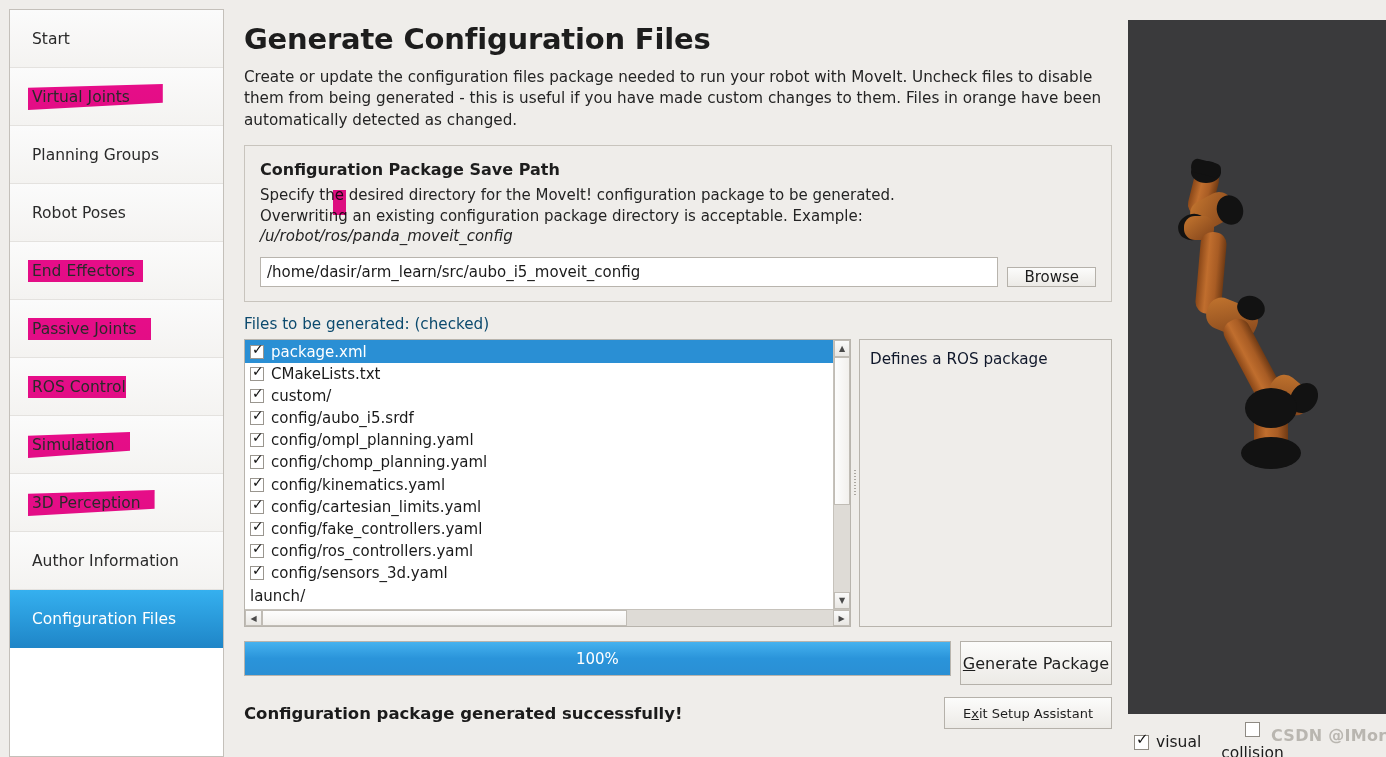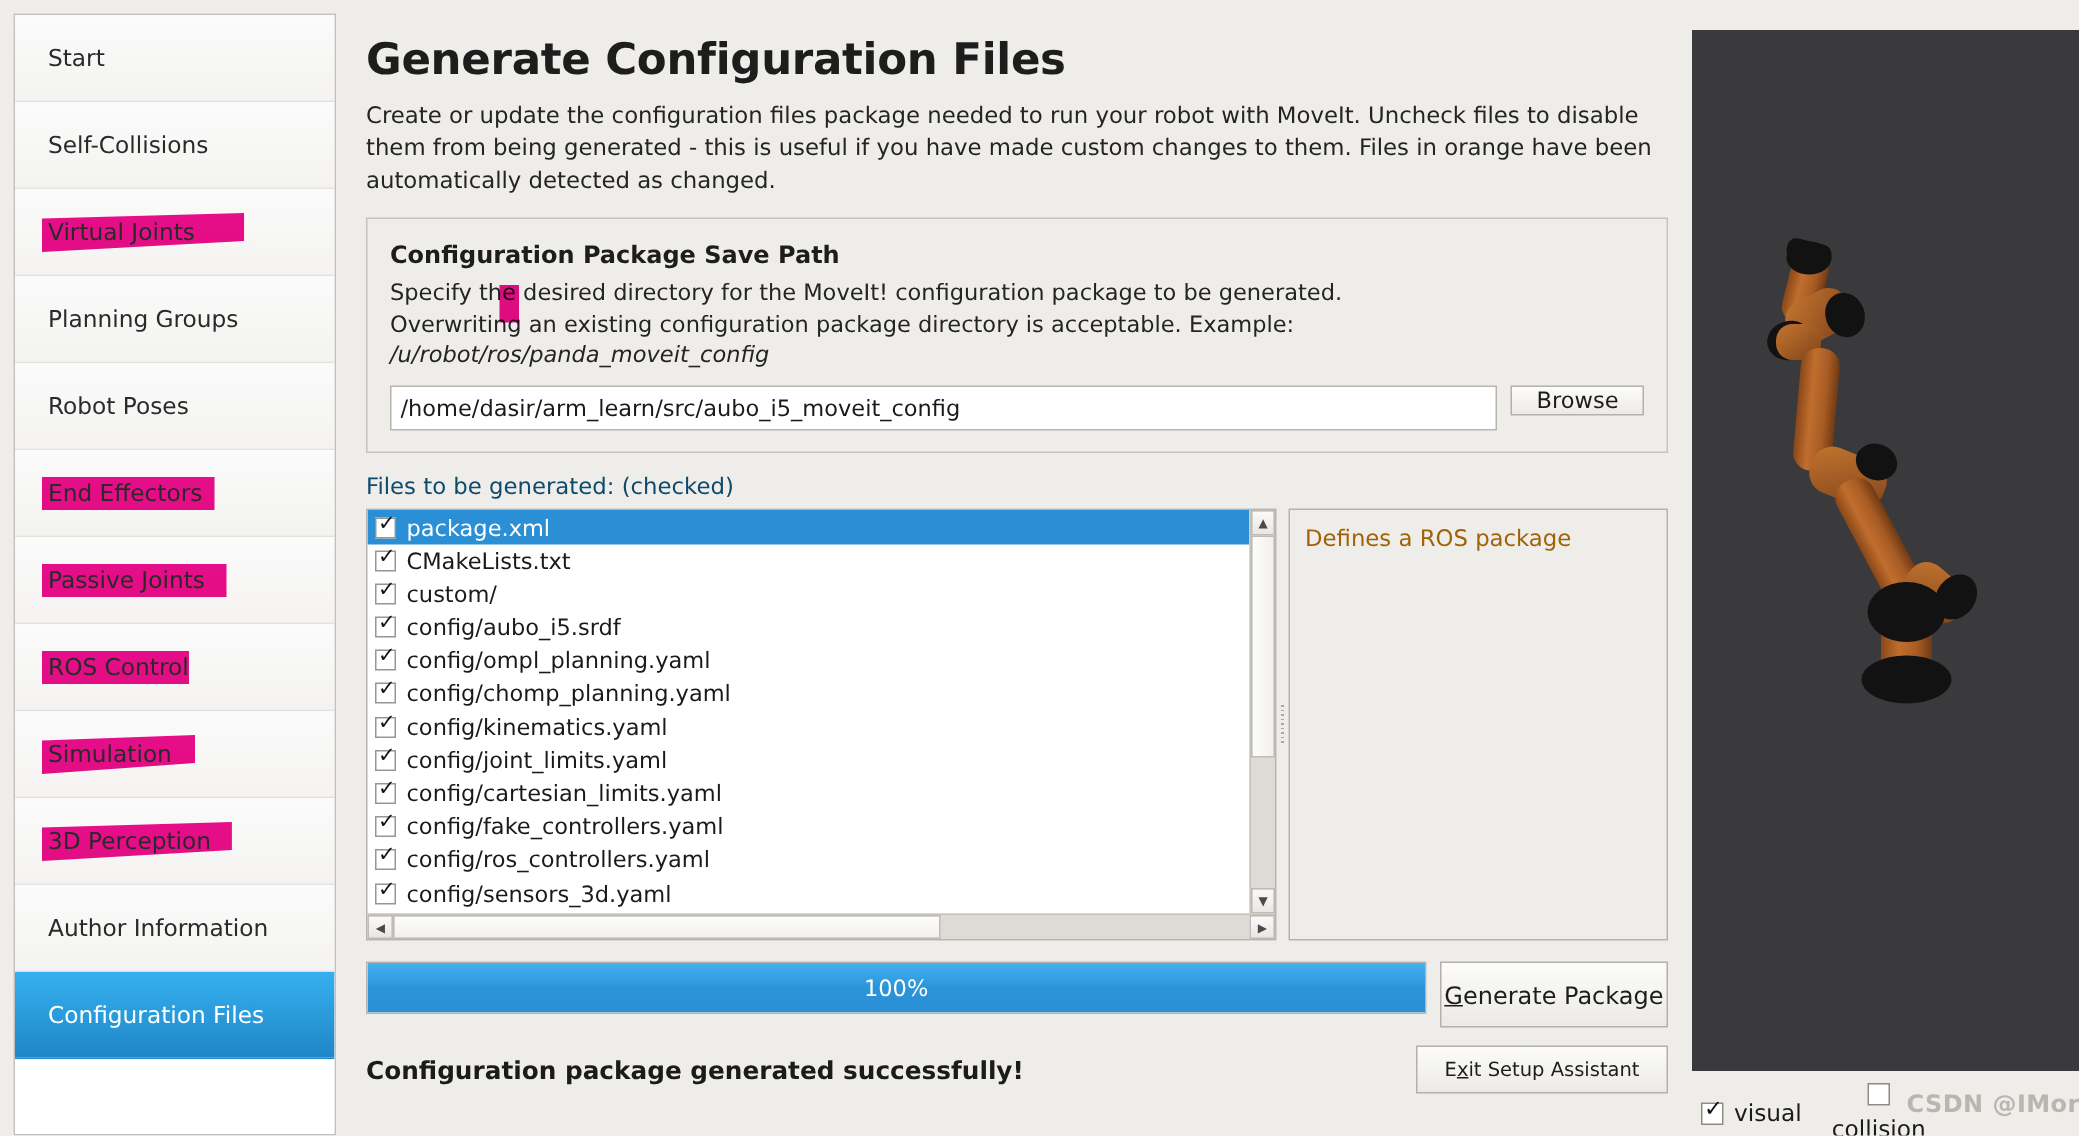--- a/index.html
+++ b/index.html
@@ -73,21 +73,21 @@
     background: #efedea;
     width: 868px;
     padding: 14px 15px 14px 15px;
     margin-bottom: 13px;
     position: relative;
   }
   .group-title { font-size: 16px; font-weight: bold; color: #1d1d1d; margin-bottom: 6px; }
   .group-desc { font-size: 15px; line-height: 1.36; color: #242424; margin-bottom: 11px; }
   .group-desc i { font-style: italic; }
 
-  .path-row { display: flex; gap: 9px; align-items: flex-start; }
+  .path-row { display: flex; gap: 9px; align-items: flex-end; }
   .path-input {
     flex: 1 1 auto;
     height: 30px;
     background: #ffffff;
     border: 1px solid #b8b4ad;
     font-size: 15px; color: #1a1a1a;
     padding: 0 6px;
     font-family: inherit;
     line-height: 30px;
     white-space: nowrap; overflow: hidden;
@@ -186,21 +186,21 @@
     width: 8px; flex: 0 0 8px;
     display: flex; align-items: center; justify-content: center;
   }
   .splitter-dots { width: 2px; height: 26px; background: repeating-linear-gradient(to bottom,#aaa6a0 0 1px, transparent 1px 3px); }
 
   .desc-pane {
     flex: 1 1 auto;
     border: 1px solid #b8b4ad;
     background: #efedea;
     padding: 10px 10px;
-    font-size: 15.2px; color: #a16207;
+    font-size: 15.2px; color: #0f172a;
   }
 
   .progress-row { display: flex; align-items: flex-start; gap: 9px; margin-top: 14px; width: 868px; }
   .progress {
     flex: 1 1 auto; height: 35px;
     border: 1px solid #b8b4ad;
     background: #ffffff;
     position: relative; overflow: hidden;
   }
   .progress-fill {
@@ -262,23 +262,20 @@
 <body>
 
 <div id="app">
 
   <div class="sidebar">
     <div id="nav-list">
         <div class="nav-item">
           <span class="nav-label">Start</span>
         </div>
         <div class="nav-item">
-          <span class="nav-label">Self-Collisions</span>
-        </div>
-        <div class="nav-item">
           <div class="hl" style="left: 18px; top: 16px; width: 134.8px; height: 26px; clip-path: polygon(0px 14%, 100% 0px, 100% 72%, 0px 100%);"></div>
           <span class="nav-label">Virtual Joints</span>
         </div>
         <div class="nav-item">
           <span class="nav-label">Planning Groups</span>
         </div>
         <div class="nav-item">
           <span class="nav-label">Robot Poses</span>
         </div>
         <div class="nav-item">
@@ -354,24 +351,20 @@
                 <span class="cb checked"></span>
                 <span>config/ompl_planning.yaml</span>
               </div>
               <div class="file-row">
                 <span class="cb checked"></span>
                 <span>config/chomp_planning.yaml</span>
               </div>
               <div class="file-row">
                 <span class="cb checked"></span>
                 <span>config/kinematics.yaml</span>
-              </div>
-              <div class="file-row">
-                <span class="cb checked"></span>
-                <span>config/joint_limits.yaml</span>
               </div>
               <div class="file-row">
                 <span class="cb checked"></span>
                 <span>config/cartesian_limits.yaml</span>
               </div>
               <div class="file-row">
                 <span class="cb checked"></span>
                 <span>config/fake_controllers.yaml</span>
               </div>
               <div class="file-row">

